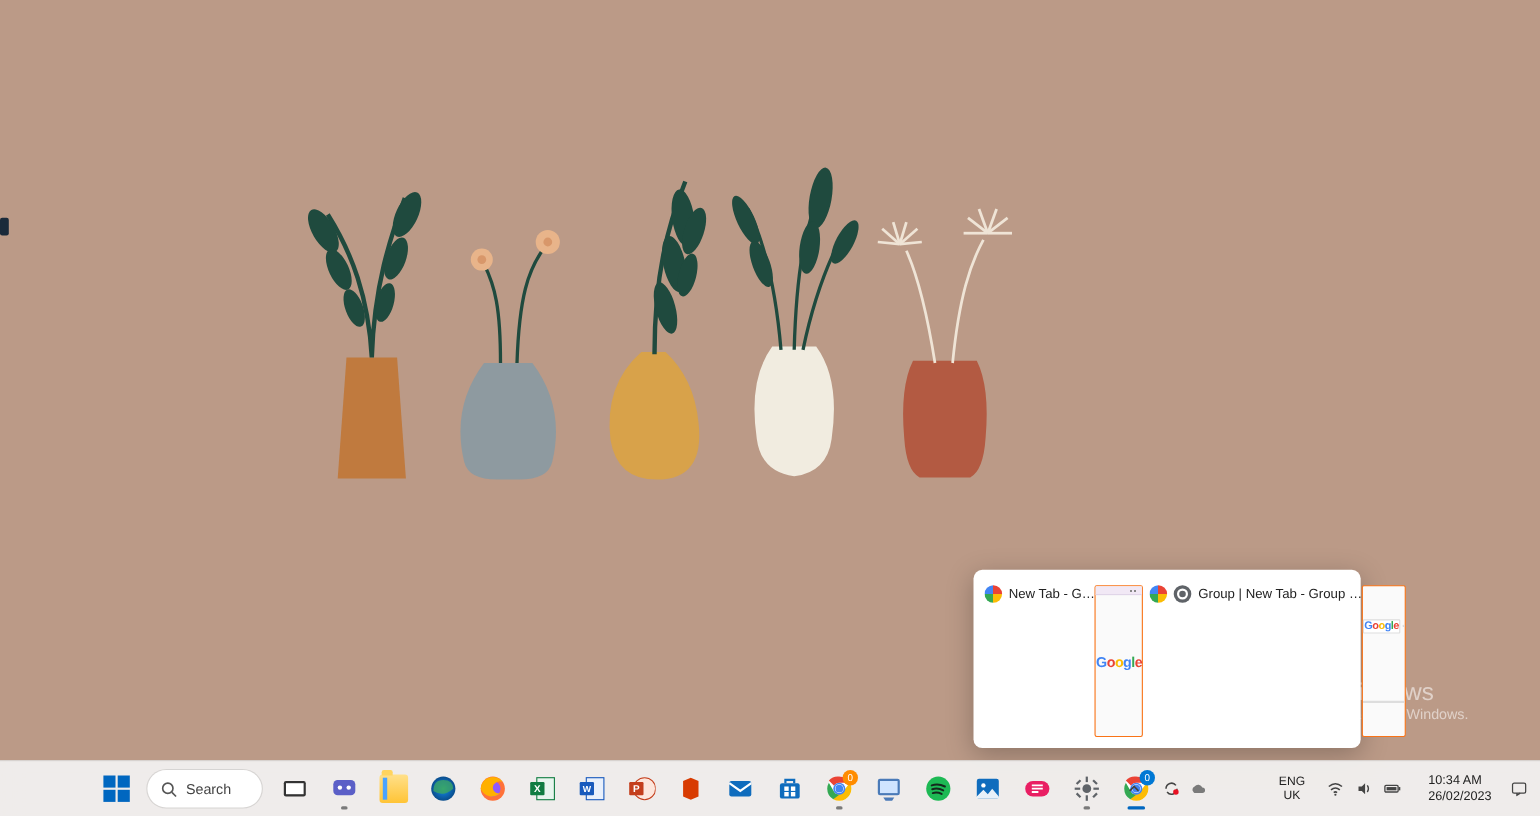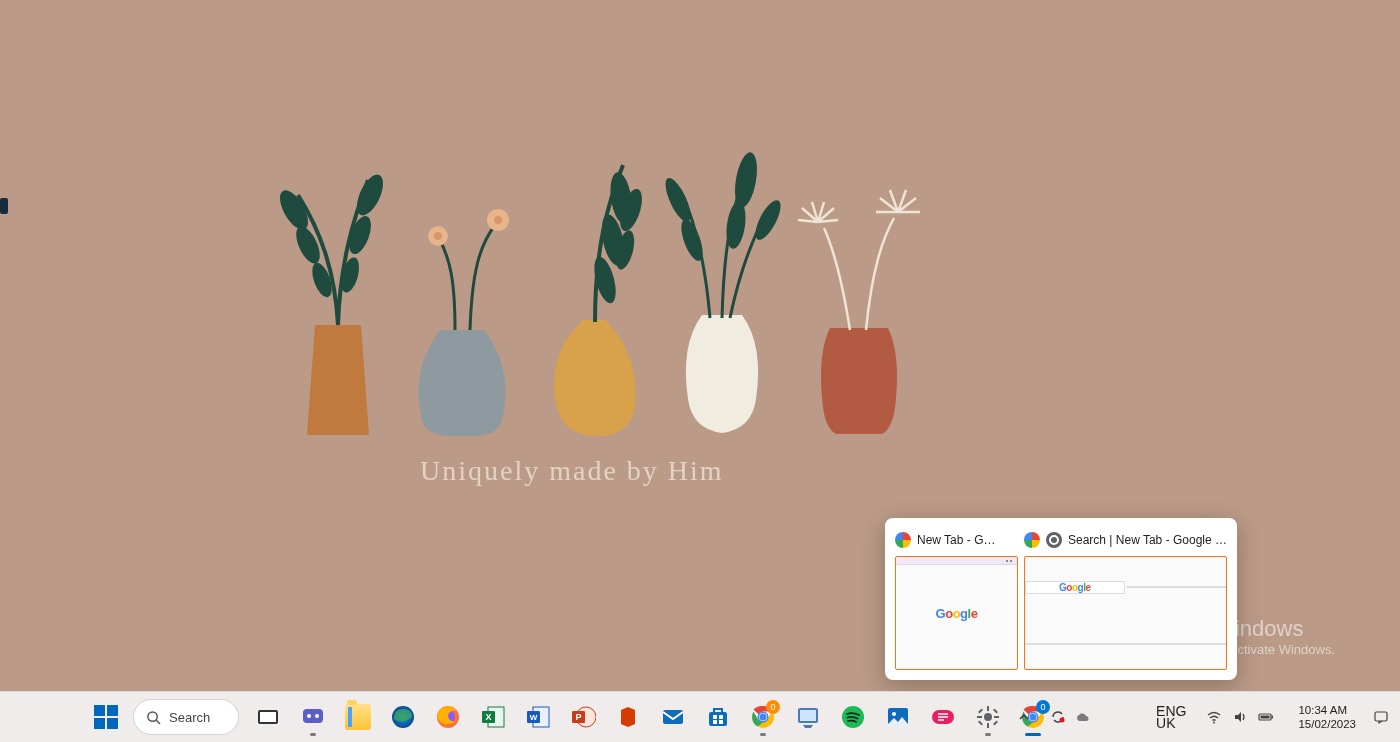--- a/index.html
+++ b/index.html
@@ -40,21 +40,21 @@
   .activate .line2 { font-size: 13px; }
 
   
   .preview-popup {
     position: absolute; left: 885px; top: 518px;
     width: 352px; height: 162px;
     background: #fff; border-radius: 8px;
     box-shadow: 0 6px 24px rgba(0,0,0,.25);
     display: flex; gap: 6px; padding: 10px;
   }
-  .preview-item { flex: 1; display: flex; flex-direction: column; }
+  .preview-item { flex: 1; display: flex; }
   .preview-header {
     display: flex; align-items: center; gap: 6px; height: 24px;
     font-size: 12px; color: #222; overflow: hidden; white-space: nowrap;
   }
   .preview-header .favicon {
     width: 16px; height: 16px; border-radius: 50%;
     background: conic-gradient(#ea4335 0 90deg,#fbbc05 90deg 180deg,#34a853 180deg 270deg,#4285f4 270deg 360deg);
     flex: none;
   }
   .preview-header .mini-gear { width: 16px; height: 16px; border-radius: 50%; background: #5f6368; position: relative; flex: none; }
@@ -132,21 +132,21 @@
   
   .tray {
     position: absolute; right: 10px; height: 100%;
     display: flex; align-items: center; gap: 4px;
   }
   .tray-group {
     display: flex; align-items: center; gap: 6px; padding: 0 8px; height: 40px;
     border-radius: 4px; cursor: pointer;
   }
   .tray-icon { width: 16px; height: 16px; color:#444; }
-  .lang { font-size: 14px; line-height: 12px; text-align: left; color:#222;margin-left:46px; }
+  .lang { font-size: 11px; line-height: 12px; text-align: center; color:#222;margin-left:46px; }
   .clock { font-size: 11.5px; line-height: 14px; color:#222; padding:0 4px; }
   .chevron-up { width:12px; height:12px; }
   .notif-pill { width: 18px; height: 40px; display:flex; align-items:center; justify-content:center; cursor:pointer; border-radius:4px;}
 
   
   .glyph { display:block; border-radius:6px; }
   .glyph.folder { background: linear-gradient(#ffe08a,#ffc436); border-radius:3px; position:relative;}
   .glyph.folder::before{content:"";position:absolute;top:-4px;left:2px;width:10px;height:5px;background:#ffd45e;border-radius:2px 2px 0 0;}
   .glyph.folder::after{content:"";position:absolute;inset:3px;border-left:4px solid #4aa3ff;}
 </style>
@@ -221,21 +221,20 @@
             <line x1="0" y1="0" x2="-18" y2="-14"></line>
               <line x1="0" y1="0" x2="-8" y2="-22"></line>
               <line x1="0" y1="0" x2="8" y2="-22"></line>
               <line x1="0" y1="0" x2="18" y2="-14"></line>
               <line x1="0" y1="0" x2="22" y2="0"></line>
               <line x1="0" y1="0" x2="-22" y2="0"></line>
           </g>
         </g>
       </g>
     </svg>
-    <div class="wallpaper-text">Uniquely made by Him</div>
   </div>
 
   <div class="desktop-icon-edge"></div>
 
   <div class="activate">
     <div class="line1">Activate Windows</div>
     <div class="line2">Go to Settings to activate Windows.</div>
   </div>
 
   <div class="preview-popup">
@@ -248,21 +247,21 @@
         <div class="thumb-topbar">
             <span class="dots"></span>
           </div>
         <div class="thumb-google"><span>G</span><span>o</span><span>o</span><span>g</span><span>l</span><span>e</span></div>
       </div>
     </div>
     <div class="preview-item">
       <div class="preview-header">
         <span class="favicon"></span>
         <span class="mini-gear"></span>
-        <span class="title">Search | New Tab - Google …</span>
+        <span class="title">Group | New Tab - Group …</span>
       </div>
       <div class="preview-thumb group">
         <div class="sub">
             <div class="thumb-google" style="font-size:10px"><span>G</span><span>o</span><span>o</span><span>g</span><span>l</span><span>e</span></div>
           </div>
         <div class="sub" style="background:#2b2b2b"></div>
         <div class="sub" style="grid-column:1/3;background:#2b2b2b"></div>
       </div>
     </div>
   </div>
@@ -486,21 +485,21 @@
           </svg>
         <svg class="tray-icon" viewBox="0 0 16 16">
             <rect x="1" y="5" width="12" height="6" rx="1" stroke="#444" stroke-width="1.2" fill="none"></rect>
             <rect x="13.5" y="6.5" width="1.5" height="3" fill="#444"></rect>
             <rect x="2.5" y="6.5" width="9" height="3" fill="#444"></rect>
           </svg>
       </div>
       <div class="tray-group">
         <div class="clock">
           <div>10:34 AM</div>
-          <div>15/02/2023</div>
+          <div>26/02/2023</div>
         </div>
       </div>
       <div class="notif-pill">
         <svg width="14" height="14" viewBox="0 0 14 14">
             <rect x="1" y="2" width="12" height="9" rx="1.5" stroke="#444" stroke-width="1.2" fill="none"></rect>
             <path d="M5 11 v2 l3 -2" stroke="#444" stroke-width="1.2" fill="none"></path>
           </svg>
       </div>
     </div>
   </div>

